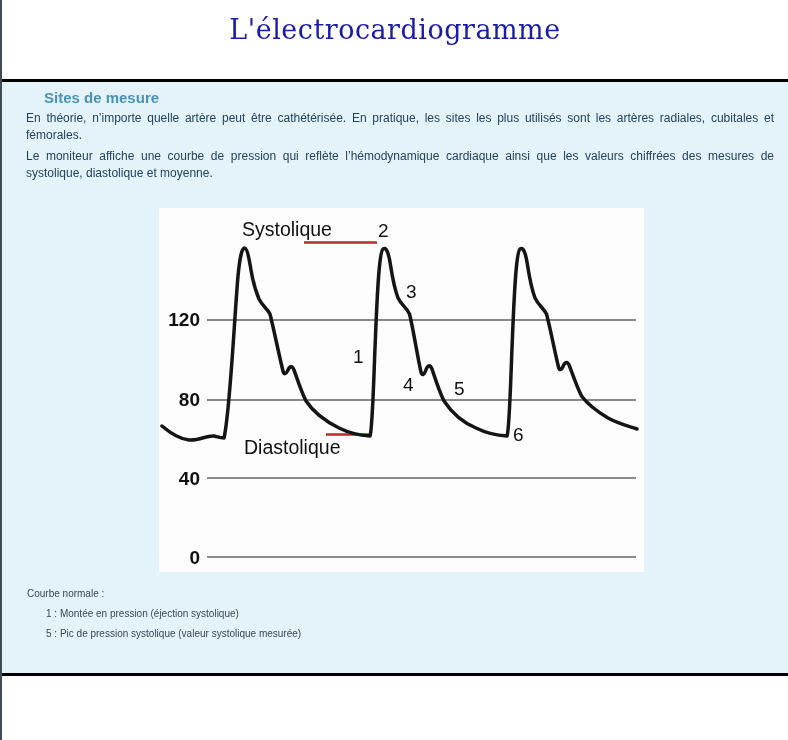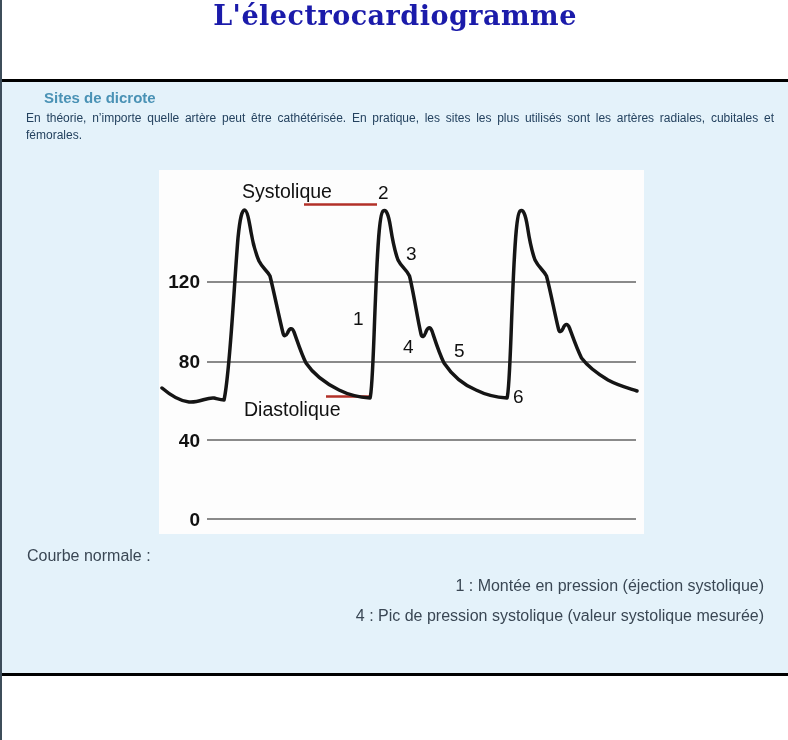--- a/index.html
+++ b/index.html
@@ -1,47 +1,48 @@
 <!DOCTYPE html>
 <html><head>
 <meta charset="utf-8">
 <style>
   html,body{margin:0;padding:0;background:#ffffff;}
   body{width:788px;height:740px;overflow:hidden;font-family:"Liberation Sans",sans-serif;}
   .page{width:788px;height:740px;border-left:2px solid #3d4d5a;box-sizing:border-box;display:flex;flex-direction:column;background:#fff;}
   .header-box{height:79px;border-bottom:3px solid #000;background:#fff;text-align:center;box-sizing:content-box;}
-  .page-title{margin:0;font-family:"DejaVu Serif","Liberation Serif",serif;font-weight:bold;font-size:27px;color:#1b1baa;letter-spacing:0.5px;}
+  .page-title{margin:0;padding-top:14px;font-family:"DejaVu Serif","Liberation Serif",serif;font-weight:normal;font-size:27px;color:#1b1baa;letter-spacing:0.5px;}
   .content{height:594px;box-sizing:border-box;background:#e4f2fa;border-bottom:3px solid #000;padding:7px 10px 0 20px;overflow:hidden;}
   .section-heading{margin:0 0 3px 22px;font-size:15px;font-weight:bold;color:#4a92b5;}
   .intro p{margin:4px;font-size:12px;line-height:17px;color:#24425f;text-align:justify;}
   .chart-box{margin:26px 0 0 137px;width:485px;height:364px;background:#fdfdfd;}
   .chart-box svg{display:block;}
-  .legend-block{margin:14px 0 0 5px;font-size:16px;line-height:16px;color:#3a4754;}
+  .legend-block{margin:14px 0 0 5px;font-size:10px;line-height:16px;color:#3a4754;}
   .legend-block .legend-title{margin:0;}
-  .legend-block .legend-item{margin:14px;padding-left:15px;text-align:right;}
+  .legend-block .legend-item{margin:4px;padding-left:15px;}
   .footer-area{flex:1;background:#ffffff;}
   text{font-family:"Liberation Sans",sans-serif;fill:#111;}
   .axis-num{font-weight:bold;font-size:19px;}
   .marker-num{font-size:19px;}
   .curve-label{font-size:19.5px;}
 </style>
 </head>
 <body>
 
 <div class="page">
 
   <div class="header-box">
     <h1 class="page-title">L'électrocardiogramme</h1>
   </div>
 
   <div class="content">
-    <h2 class="section-heading">Sites de dicrote</h2>
+    <h2 class="section-heading">Sites de mesure</h2>
 
     <div class="intro">
       <p>En théorie, n’importe quelle artère peut être cathétérisée. En pratique, les sites les plus utilisés sont les artères radiales, cubitales et fémorales.</p>
+      <p>Le moniteur affiche une courbe de pression qui reflète l’hémodynamique cardiaque ainsi que les valeurs chiffrées des mesures de systolique, diastolique et moyenne.</p>
     </div>
 
     <div class="chart-box">
       <svg width="485" height="364" viewBox="0 0 485 364">
 
         <line x1="48" y1="112" x2="477" y2="112" stroke="#8a8a8a" stroke-width="1.8"></line>
         <line x1="48" y1="192" x2="477" y2="192" stroke="#8a8a8a" stroke-width="1.8"></line>
         <line x1="48" y1="270" x2="477" y2="270" stroke="#8a8a8a" stroke-width="1.8"></line>
         <line x1="48" y1="349" x2="477" y2="349" stroke="#8a8a8a" stroke-width="1.8"></line>
 
@@ -99,19 +100,19 @@
         <text x="247" y="90" class="marker-num">3</text>
         <text x="244" y="183" class="marker-num">4</text>
         <text x="295" y="187" class="marker-num">5</text>
         <text x="354" y="233" class="marker-num">6</text>
       </svg>
     </div>
 
     <div class="legend-block">
       <p class="legend-title">Courbe normale :</p>
       <p class="legend-item">1 : Montée en pression (éjection systolique)</p>
-      <p class="legend-item">4 : Pic de pression systolique (valeur systolique mesurée)</p>
+      <p class="legend-item">5 : Pic de pression systolique (valeur systolique mesurée)</p>
     </div>
   </div>
 
   <div class="footer-area"></div>
 
 </div>
 
 </body></html>

